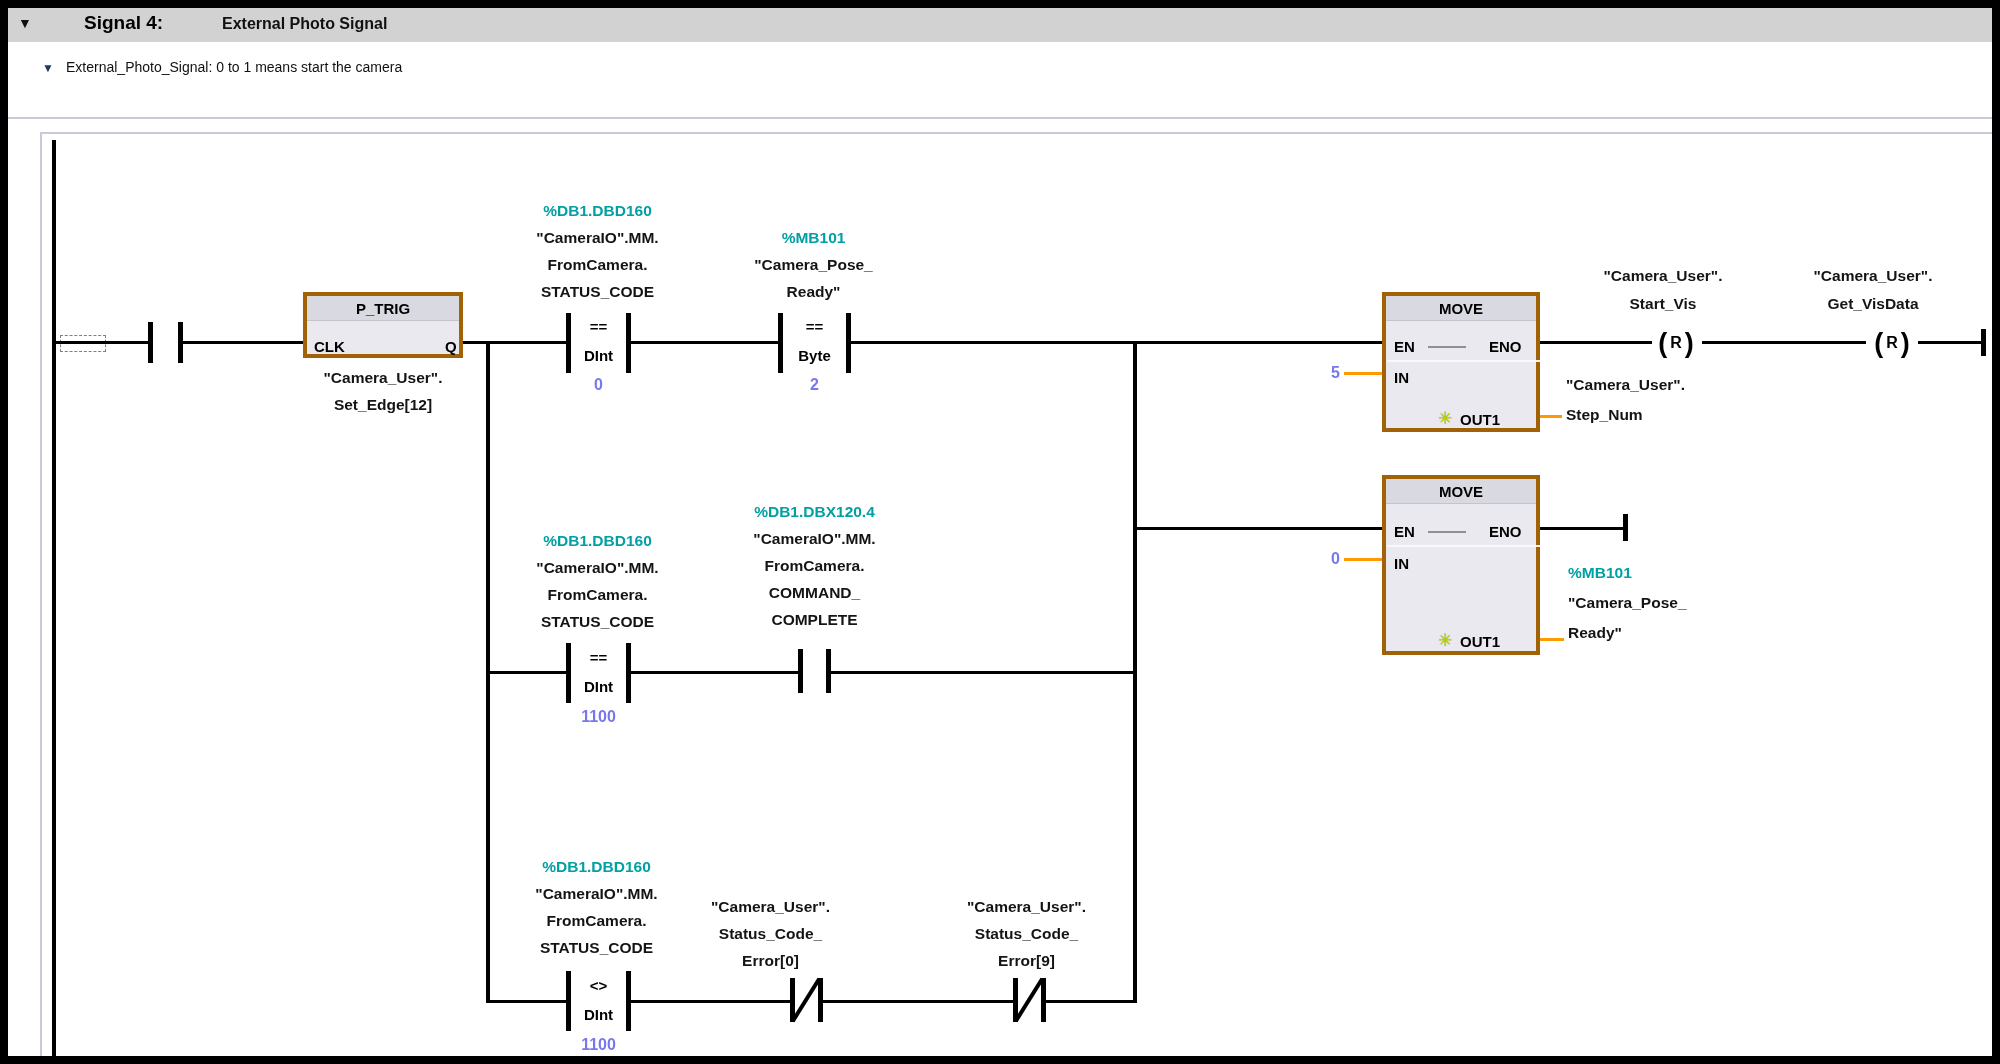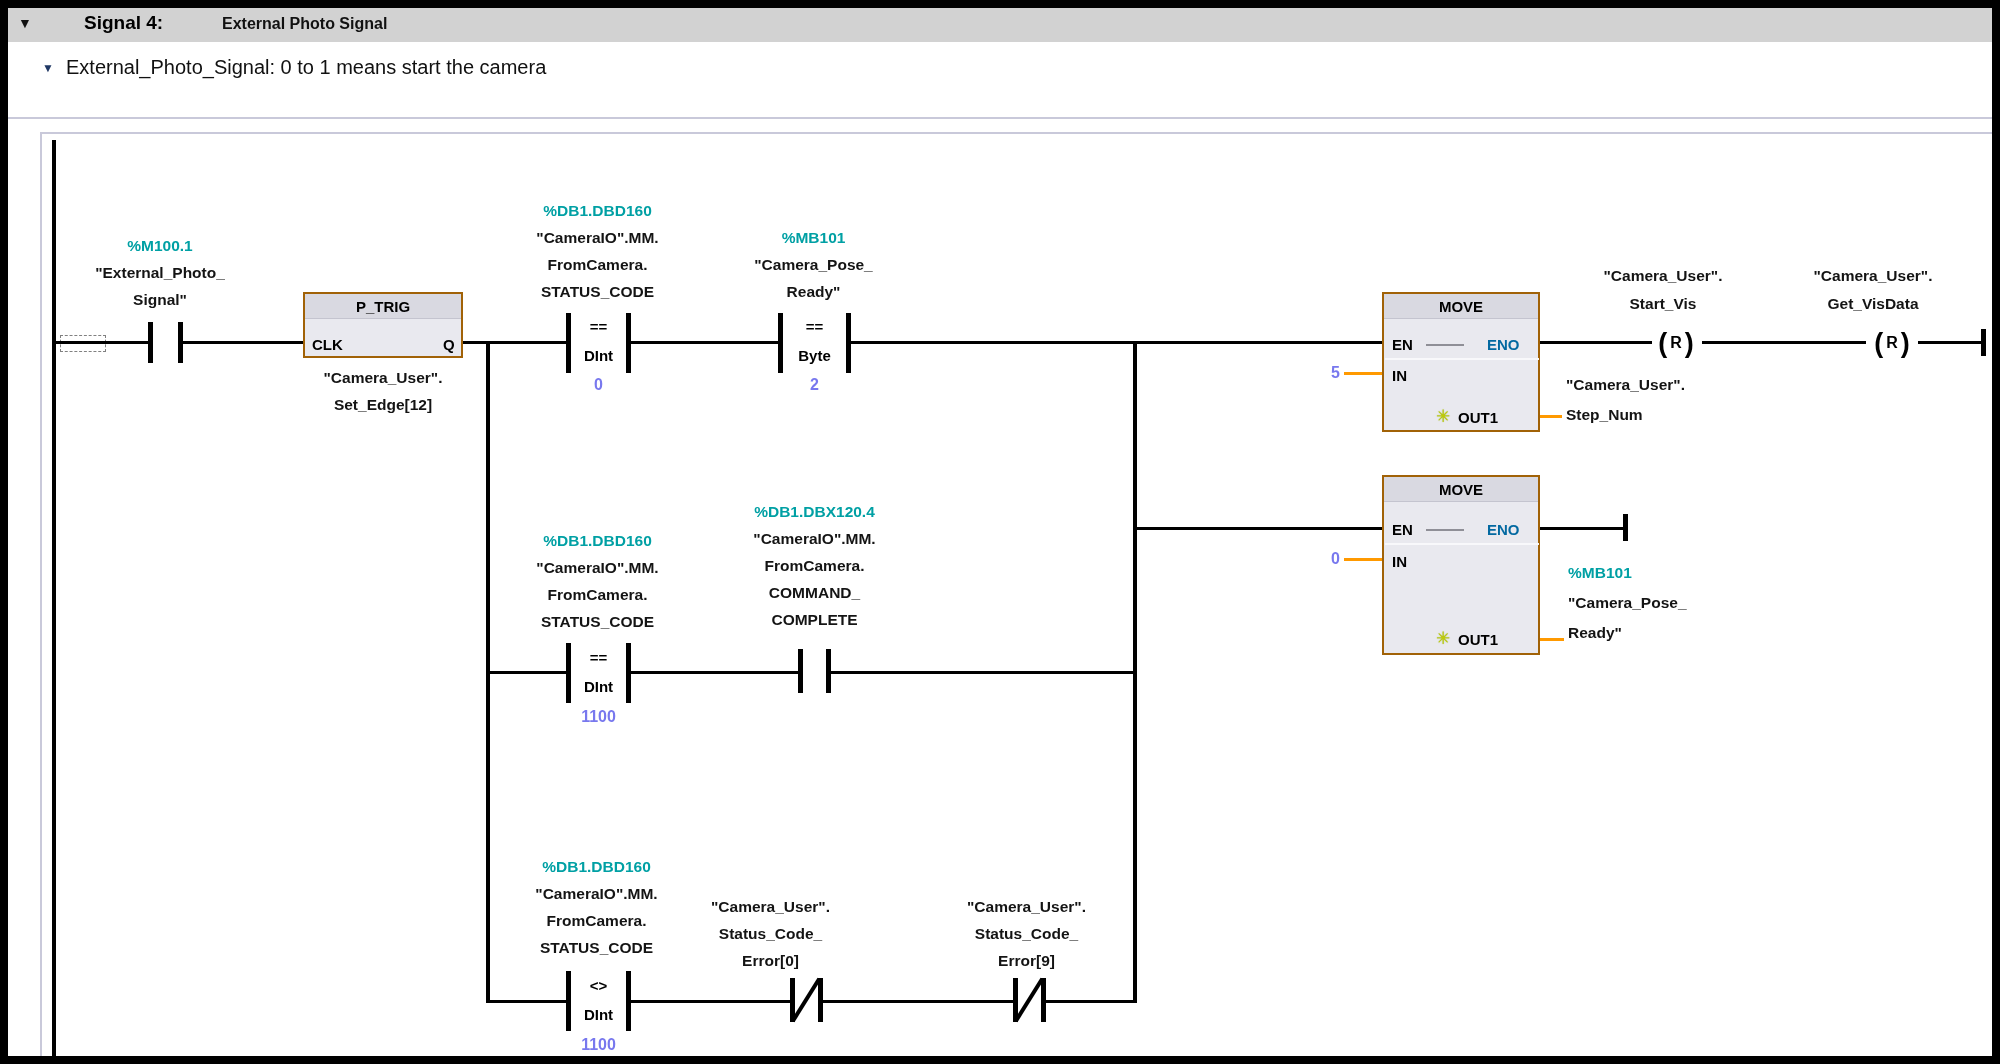--- a/index.html
+++ b/index.html
@@ -4,39 +4,39 @@
 <style>
   html,body{margin:0;padding:0;background:#555;}
   #canvas{position:relative;width:2000px;height:1064px;background:#ffffff;overflow:hidden;
           font-family:"Liberation Sans", sans-serif;color:#141414;}
   .bord{position:absolute;background:#000;}
   .hdrband{position:absolute;left:8px;top:8px;width:1984px;height:34px;background:#d2d2d2;}
   .tri{position:absolute;font-size:14px;color:#111;line-height:14px;}
   .tri.navy{color:#1f3864;font-size:12px;}
   .nettitle{position:absolute;font-size:19px;font-weight:700;color:#000;}
   .netsub{position:absolute;font-size:16px;font-weight:600;color:#111;}
-  .cmt{position:absolute;font-size:20px;font-weight:500;color:#111;line-height:20px;}
+  .cmt{position:absolute;font-size:14px;font-weight:500;color:#111;line-height:20px;}
   .sepl{position:absolute;background:#c9c9da;}
   .rail{position:absolute;background:#000;}
   .wh{position:absolute;height:3px;background:#000;}
   .wv{position:absolute;width:4px;background:#000;}
   .cbar{position:absolute;width:5px;background:#000;}
   .slash{position:absolute;width:4px;height:50px;background:#000;transform:rotate(32deg);}
   .tick{position:absolute;width:5px;background:#000;}
   .selbox{position:absolute;border:1px dashed #808080;background:transparent;}
   .lbl{position:absolute;text-align:center;font-size:15.5px;line-height:27px;font-weight:600;color:#141414;white-space:nowrap;}
   .lbl.left{text-align:left;}
   .addr{color:#00a0a4;font-weight:700;}
   .op{position:absolute;font-size:15px;font-weight:700;line-height:18px;color:#000;text-align:center;white-space:nowrap;}
   .val{position:absolute;font-size:16px;font-weight:700;line-height:18px;color:#7878ee;text-align:center;white-space:nowrap;}
-  .box{position:absolute;background:#e9e9ef;border:2px solid #a16207;box-sizing:border-box;}
+  .box{position:absolute;background:#e9e9ef;border:4px solid #a16207;box-sizing:border-box;}
   .box-h{position:absolute;left:0;top:0;width:100%;height:25px;line-height:25px;background:#d9d9e1;
          border-bottom:1px solid #c4c4cf;font-weight:700;font-size:15px;text-align:center;color:#000;box-sizing:border-box;}
   .pin{position:absolute;font-size:15px;font-weight:700;line-height:18px;color:#000;white-space:nowrap;}
-  .pin.gray{color:#0369a1;}
+  .pin.gray{color:#000000;}
   .pdash{position:absolute;height:2px;background:#8f8f97;}
   .psep{position:absolute;left:1px;width:154px;height:2px;background:#f8f8fb;}
   .star{position:absolute;font-size:17px;line-height:18px;font-weight:400;color:#c3cc00;text-shadow:0 0 1px #7da300;}
   .wo{position:absolute;height:3px;background:#ff9900;}
   .coil{position:absolute;display:flex;align-items:center;justify-content:center;gap:3px;font-weight:700;color:#000;}
   .cp{font-size:27px;line-height:30px;font-weight:700;}
   .cr{font-size:16px;font-weight:700;}
 </style>
 </head>
 <body>
@@ -58,25 +58,20 @@
 
   <div class="sepl" style="left:8px;top:117px;width:1984px;height:2px"></div>
   <div class="sepl" style="left:40px;top:132px;width:1952px;height:2px"></div>
   <div class="sepl" style="left:40px;top:132px;width:2px;height:924px"></div>
 
   <div class="rail" style="left:52px;top:140px;width:4px;height:916px"></div>
   <div class="selbox" style="left:60px;top:335px;width:44px;height:15px"></div>
 
   <div class="wh" style="left:56px;top:341px;width:92px"></div>
 
-  <div class="lbl" style="left:70px;top:232px;width:180px">
-    <div class="addr">%M100.1</div>
-    <div>"External_Photo_</div>
-    <div>Signal"</div>
-  </div>
   <div class="cbar" style="left:148px;top:322px;height:41px"></div>
   <div class="cbar" style="left:178px;top:322px;height:41px"></div>
   <div class="wh" style="left:183px;top:341px;width:120px"></div>
 
   <div class="box" style="left:303px;top:292px;width:160px;height:66px">
     <div class="box-h">P_TRIG</div>
     <span class="pin" style="left:7px;top:42px">CLK</span>
     <span class="pin" style="left:138px;top:42px">Q</span>
   </div>
   <div class="lbl" style="left:292px;top:364px;width:182px">

